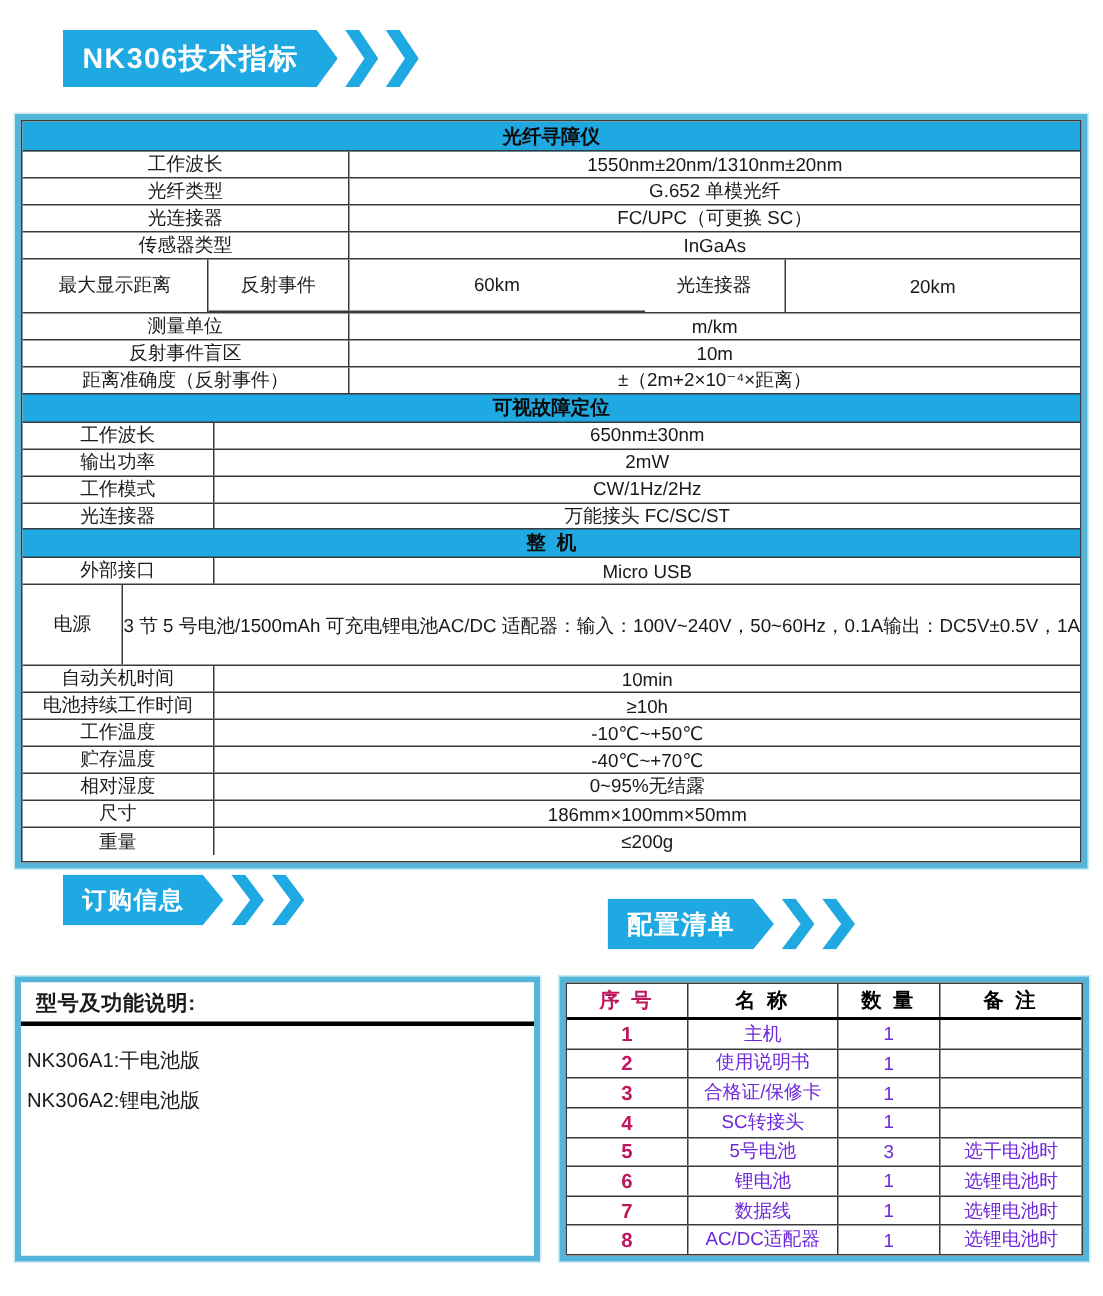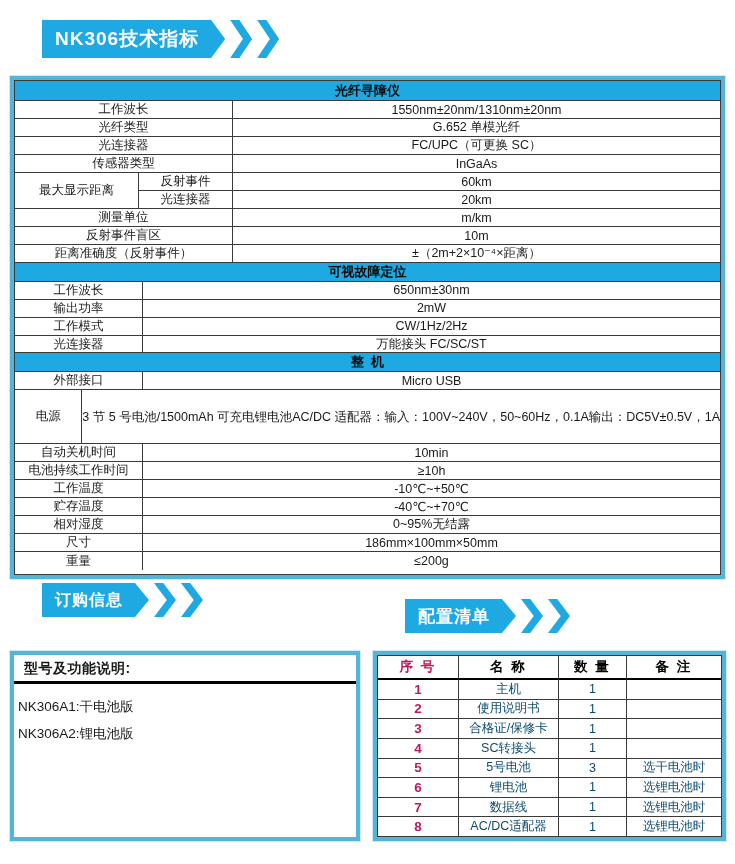--- a/index.html
+++ b/index.html
@@ -53,42 +53,42 @@
   .srow.last-row{border-bottom:none;}
   .lab{
     display:flex;align-items:center;justify-content:center;
     border-right:1.5px solid var(--line);white-space:pre;
   }
   .w-s1{width:218px;}
   .w-s1a{width:124px;}
   .w-s1b{width:94px;}
   .w-s2{width:128px;}
   .val{flex:1;display:flex;align-items:center;justify-content:center;white-space:pre;}
-  .msub{flex:1;display:flex;flex-direction:column;}
+  .msub{flex:1;display:flex;flex-direction:row;}
   .msubrow{flex:1;display:flex;}
   .msubrow.first{border-bottom:1.5px solid var(--line);}
   .val.col{flex-direction:row;justify-content:center;}
   .pline{height:18px;line-height:18px;text-align:center;}
   
   #order-box{left:10px;top:651px;width:350px;height:190px;}
   #order-box .inner{border:none;display:block;}
   .order-head{
     font-weight:700;font-size:14px;padding:5px 0 3px 10px;
     border-bottom:3px solid #000;letter-spacing:.5px;
   }
   .order-items{padding:9px 4px;}
   .order-item{font-size:13.5px;line-height:27px;}
   
   #pack-frame{left:373px;top:651px;width:353px;height:190px;}
   .prow{display:flex;flex:1;border-bottom:1.5px solid var(--line);align-items:stretch;}
   .prow.phead{flex:0 0 24px;border-bottom:2.5px solid #000;}
   .prow.last-row{border-bottom:none;}
   .pcell{
     display:flex;align-items:center;justify-content:center;
-    border-right:1.5px solid var(--line);font-size:12.5px;color:#0c4a6e;white-space:pre;
+    border-right:1.5px solid var(--line);font-size:12.5px;color:#6d28d9;white-space:pre;
   }
   .pcell.c1{width:81px;}
   .pcell.c2{width:100px;}
   .pcell.c3{width:68px;}
   .pcell.c4{flex:1;border-right:none;}
   .phead .pcell{font-weight:700;font-size:13.5px;color:#000;letter-spacing:2px;}
   .prow .pcell.c1{font-weight:700;color:#be185d;font-size:13.5px;}
 </style>
 </head>
 <body>

